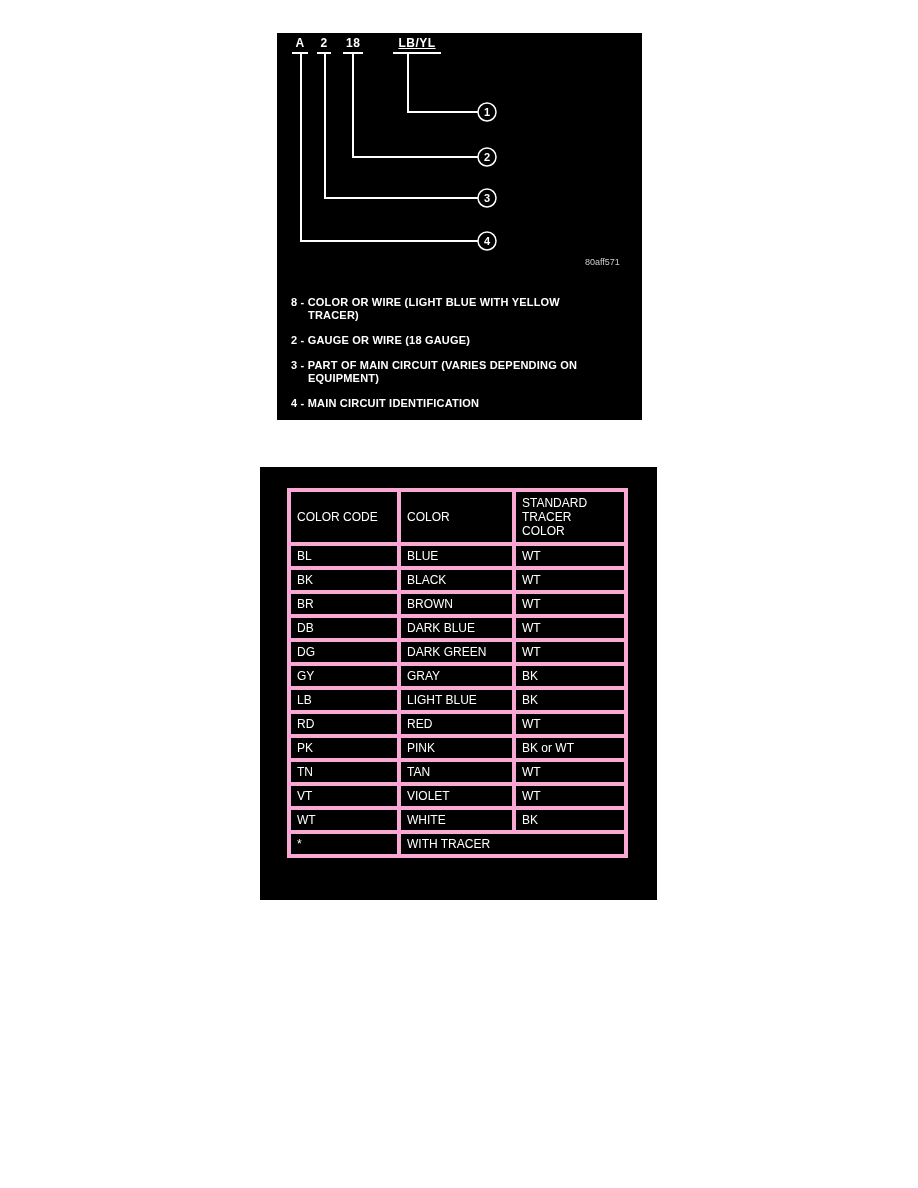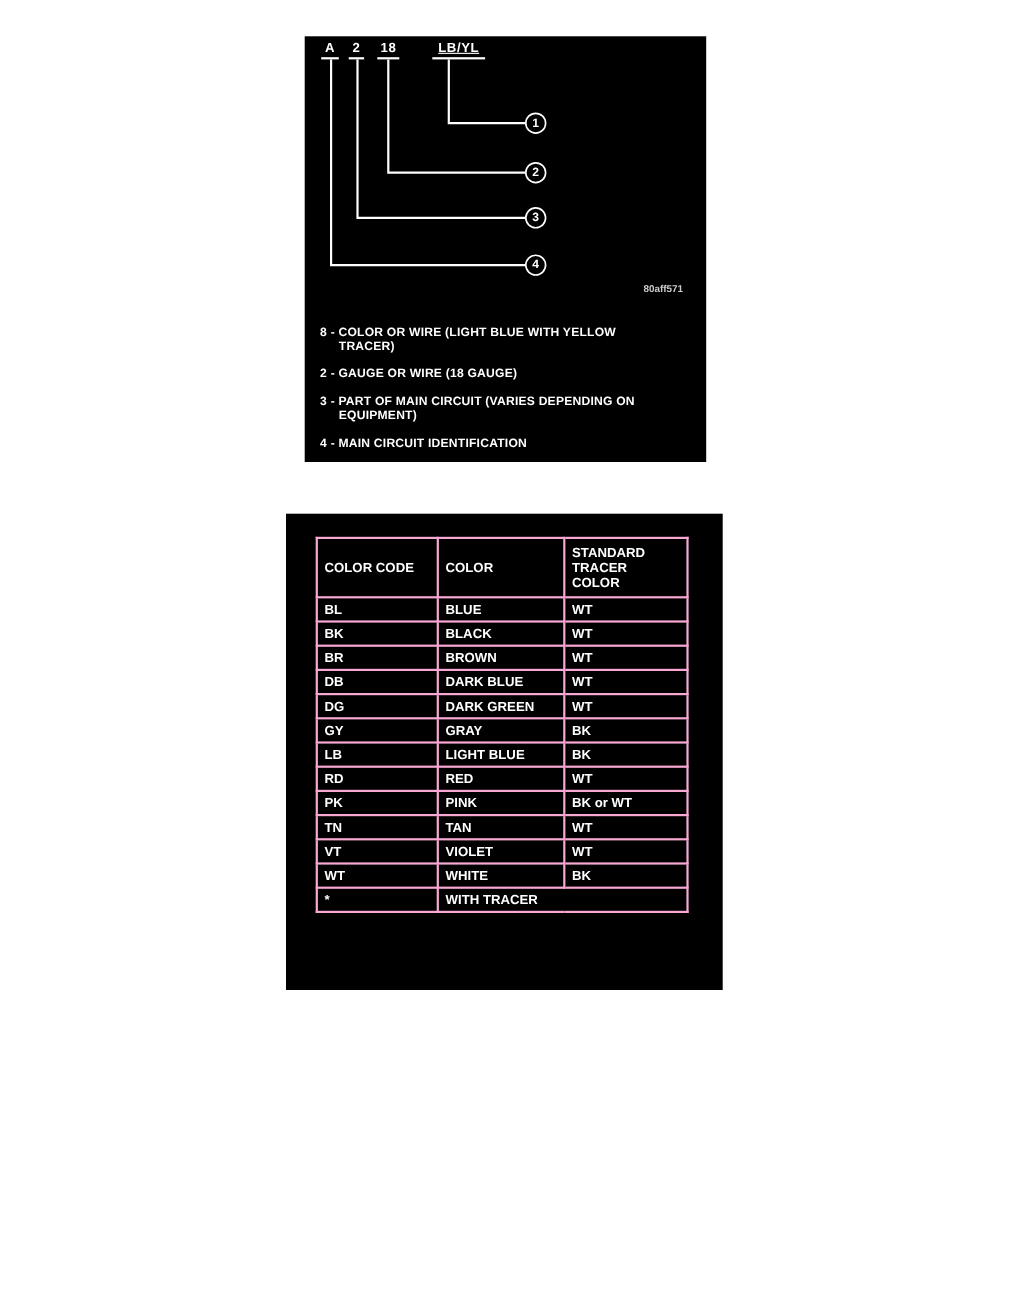--- a/index.html
+++ b/index.html
@@ -31,21 +31,21 @@
     letter-spacing: 0.5px;
   }
   .diagram-svg { position: absolute; left: 0; top: 0; }
 
   .figure-code {
     position: absolute;
     left: 308px;
     top: 224px;
     color: #cccccc;
     font-size: 9px;
-    font-weight: bold;
+    font-weight: normal;
   }
 
   .legend {
     position: absolute;
     left: 14px;
     top: 263px;
     width: 308px;
   }
   .legend-item {
     color: #ffffff;
@@ -60,24 +60,24 @@
 
   .wire-table {
     position: absolute;
     left: 27px;
     top: 21px;
     border-collapse: collapse;
     table-layout: fixed;
     width: 337px;
   }
   .wire-table th, .wire-table td {
-    border: 2px solid #f9a8d4;
+    border: 4px solid #f9a8d4;
     background: #000000;
     color: #ffffff;
-    font-weight: bold;
+    font-weight: normal;
     font-size: 12px;
     text-align: left;
     vertical-align: middle;
     padding: 2px 6px;
     overflow: hidden;
   }
   .wire-table th {
     height: 54px;
     line-height: 14px;
   }

